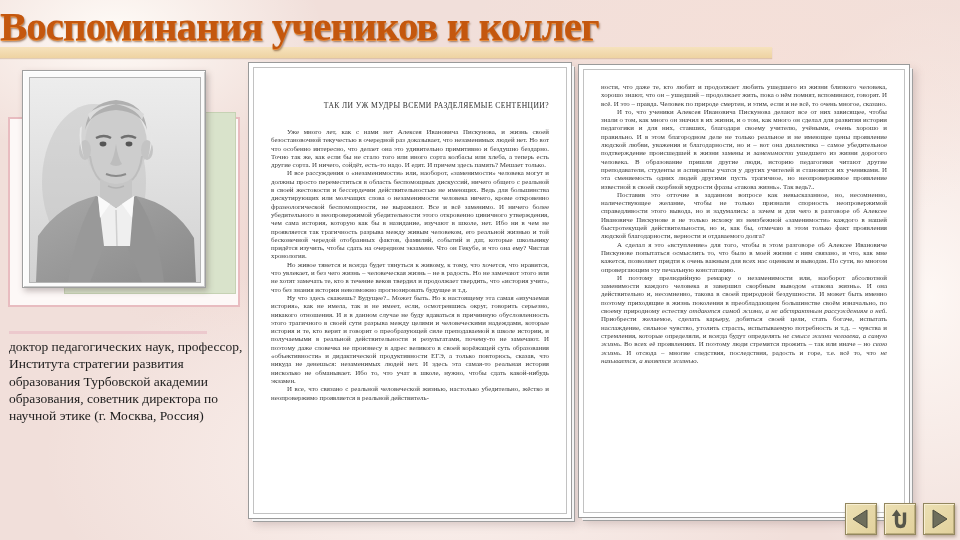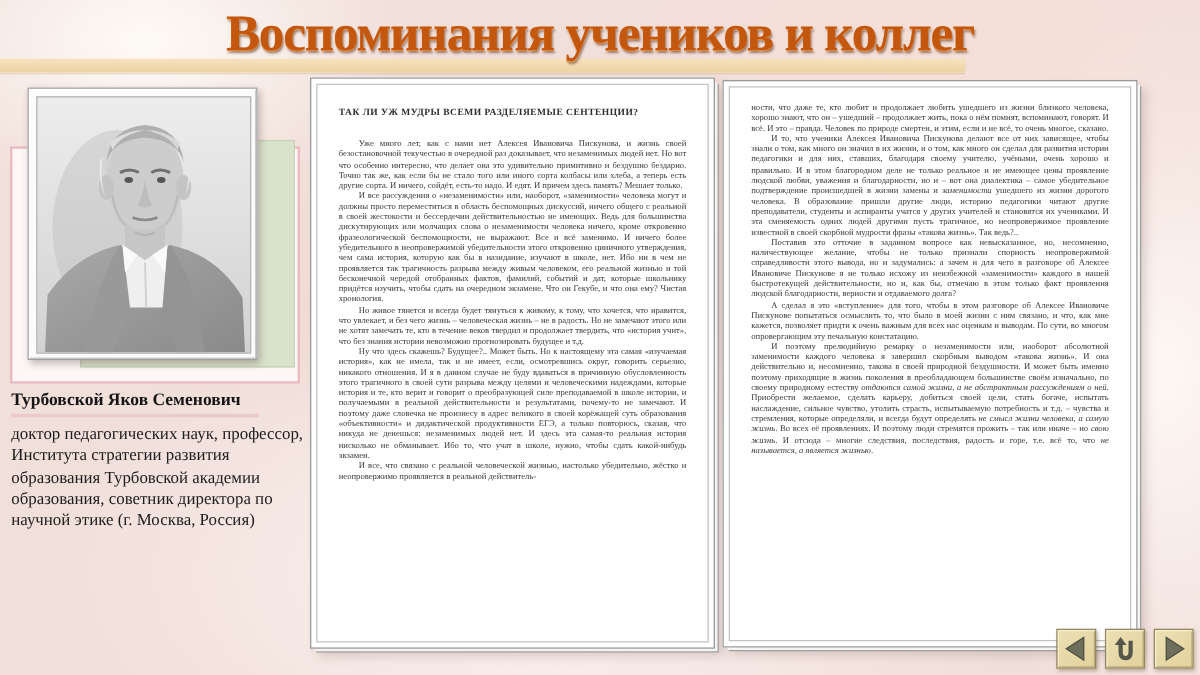--- a/index.html
+++ b/index.html
@@ -8,21 +8,21 @@
     background-color:#f1dfda;
     background-image:
       radial-gradient(ellipse 320px 200px at 12% 6%, rgba(255,252,248,.95), rgba(255,252,248,0) 65%),
       radial-gradient(ellipse 420px 260px at 78% 12%, rgba(246,224,216,.85), rgba(246,224,216,0) 70%),
       radial-gradient(ellipse 260px 420px at 97% 55%, rgba(255,250,247,.9), rgba(255,250,247,0) 70%),
       radial-gradient(ellipse 600px 320px at 45% 85%, rgba(252,244,241,.95), rgba(252,244,241,0) 65%),
       radial-gradient(ellipse 300px 160px at 30% 45%, rgba(240,214,208,.6), rgba(240,214,208,0) 70%);
   }
   .gold-band{position:absolute; left:0; top:47px; width:772px; height:11px;
     background:linear-gradient(#f6e2bd,#eed3a2); box-shadow:0 1px 1px rgba(180,140,90,.35);}
-  .page-title{position:absolute; left:0; top:2px; width:960px; text-align:center;
+  .page-title{position:absolute; left:0; top:2px; width:960px; 
     font-size:41px; font-weight:bold; letter-spacing:-1px;
     color:#c4570e;
     text-shadow:0 1px 0 #e58a3c, 1px 2px 2px rgba(80,35,5,.55);
     font-family:"Liberation Serif", serif;}
   
   .pink-box{position:absolute; left:8px; top:117px; width:228px; height:186px;
     background:#fdf8f7; border:2px solid #e8bcc0;}
   .green-box{position:absolute; left:64px; top:112px; width:170px; height:180px;
     background:#d9e3cb; border:1px solid #c6d2b4;}
   .photo-frame{position:absolute; left:22px; top:70px; width:170px; height:204px;
@@ -37,22 +37,22 @@
   
   .page{position:absolute; background:#ffffff; border:1px solid #9a9a9a;
     box-shadow:
       inset 0 0 0 4px #ffffff, inset 0 0 0 5px #c2c2c2,
       3px 3px 0 -1px #f5f5f5, 4px 4px 0 -1px #9f9f9f,
       6px 6px 8px rgba(120,90,90,.25);}
   .page-left{left:248px; top:62px; width:322px; height:455px;}
   .page-right{left:578px; top:64px; width:330px; height:452px;}
   .page-content{position:absolute; left:13px; top:10px; right:13px; bottom:10px;
     padding:8px 9px; overflow:hidden; color:#3a3a3a;}
-  .page-heading{text-align:left; font-weight:bold; font-size:7.6px; letter-spacing:.4px;
-    margin:4px 0 18px 0; color:#2e2e2e;}
+  .page-heading{text-align:right; font-weight:normal; font-size:7.6px; letter-spacing:.4px;
+    margin:20px 0 18px 0; color:#2e2e2e;}
   .page-par{margin:0; text-align:justify; font-size:6.9px; line-height:8.3px;
     text-indent:16px; color:#383838;}
   .page-right .page-content .page-par:first-child{text-indent:0;}
   .it{font-style:italic;}
   
   .nav-btn{position:absolute; width:32px; height:32px; top:503px;
     background:linear-gradient(135deg,#ece0b4,#e2d19c);
     border:1px solid #93875f;
     box-shadow:inset 1px 1px 0 #f8efd2, inset -1px -1px 0 #bcae7d, 1px 2px 3px rgba(100,80,50,.4);
     cursor:pointer; display:flex; align-items:center; justify-content:center; padding:0;}
@@ -119,21 +119,20 @@
         <path d="M86,66 Q84,80 80,86 Q86,90 92,86 Q88,80 86,66 Z" fill="#bdbdbd"></path>
         <path d="M76,96 Q86,100 96,96" stroke="#8a8a8a" stroke-width="2" fill="none"></path>
         <path d="M78,108 Q86,112 94,108" stroke="#b3b3b3" stroke-width="1.5" fill="none"></path>
 
         <path d="M60,78 Q62,94 70,102" stroke="#bdbdbd" stroke-width="2" fill="none"></path>
         <path d="M112,78 Q110,94 102,102" stroke="#bdbdbd" stroke-width="2" fill="none"></path>
       </svg>
     </div>
   </div>
 
-  <div class="caption-name">Турбовской Яков Семенович</div>
   <div class="caption-rule"></div>
   <div class="caption-desc">доктор педагогических наук, профессор, Института стратегии развития образования Турбовской академии образования, советник директора по научной этике (г. Москва, Россия)</div>
 
   <div class="page page-left">
     <div class="page-content" id="left-page-content">
         <div class="page-heading">ТАК ЛИ УЖ МУДРЫ ВСЕМИ РАЗДЕЛЯЕМЫЕ СЕНТЕНЦИИ?</div>
         <p class="page-par"><span>Уже много лет, как с нами нет Алексея Ивановича Пискунова, и жизнь своей безостановочной текучестью в очередной раз доказывает, что незаменимых людей нет. Но вот что особенно интересно, что делает она это удивительно примитивно и бездушно бездарно. Точно так же, как если бы не стало того или иного сорта колбасы или хлеба, а теперь есть другие сорта. И ничего, сойдёт, есть-то надо. И едят. И причем здесь память? Мешает только.</span></p>
         <p class="page-par"><span>И все рассуждения о «незаменимости» или, наоборот, «заменимости» человека могут и должны просто переместиться в область беспомощных дискуссий, ничего общего с реальной в своей жестокости и бессердечии действительностью не имеющих. Ведь для большинства дискутирующих или молчащих слова о незаменимости человека ничего, кроме откровенно фразеологической беспомощности, не выражают. Все и всё заменимо. И ничего более убедительного в неопровержимой убедительности этого откровенно циничного утверждения, чем сама история, которую как бы в назидание, изучают в школе, нет. Ибо ни в чем не проявляется так трагичность разрыва между живым человеком, его реальной жизнью и той бесконечной чередой отобранных фактов, фамилий, событий и дат, которые школьнику придётся изучить, чтобы сдать на очередном экзамене. Что он Гекубе, и что она ему? Чистая хронология.</span></p>
         <p class="page-par"><span>Но живое тянется и всегда будет тянуться к живому, к тому, что хочется, что нравится, что увлекает, и без чего жизнь – человеческая жизнь – не в радость. Но не замечают этого или не хотят замечать те, кто в течение веков твердил и продолжает твердить, что «история учит», что без знания истории невозможно прогнозировать будущее и т.д.</span></p>
         <p class="page-par"><span>Ну что здесь скажешь? Будущее?.. Может быть. Но к настоящему эта самая «изучаемая история», как не имела, так и не имеет, если, осмотревшись округ, говорить серьезно, никакого отношения. И я в данном случае не буду вдаваться в причинную обусловленность этого трагичного в своей сути разрыва между целями и человеческими надеждами, которые история и те, кто верит и говорит о преобразующей силе преподаваемой в школе истории, и получаемыми в реальной действительности и результатами, почему-то не замечают. И поэтому даже словечка не произнесу в адрес великого в своей корёжащей суть образования «объективности» и дидактической продуктивности ЕГЭ, а только повторюсь, сказав, что никуда не денешься: незаменимых людей нет. И здесь эта самая-то реальная история нисколько не обманывает. Ибо то, что учат в школе, нужно, чтобы сдать какой-нибудь экзамен.</span></p>

